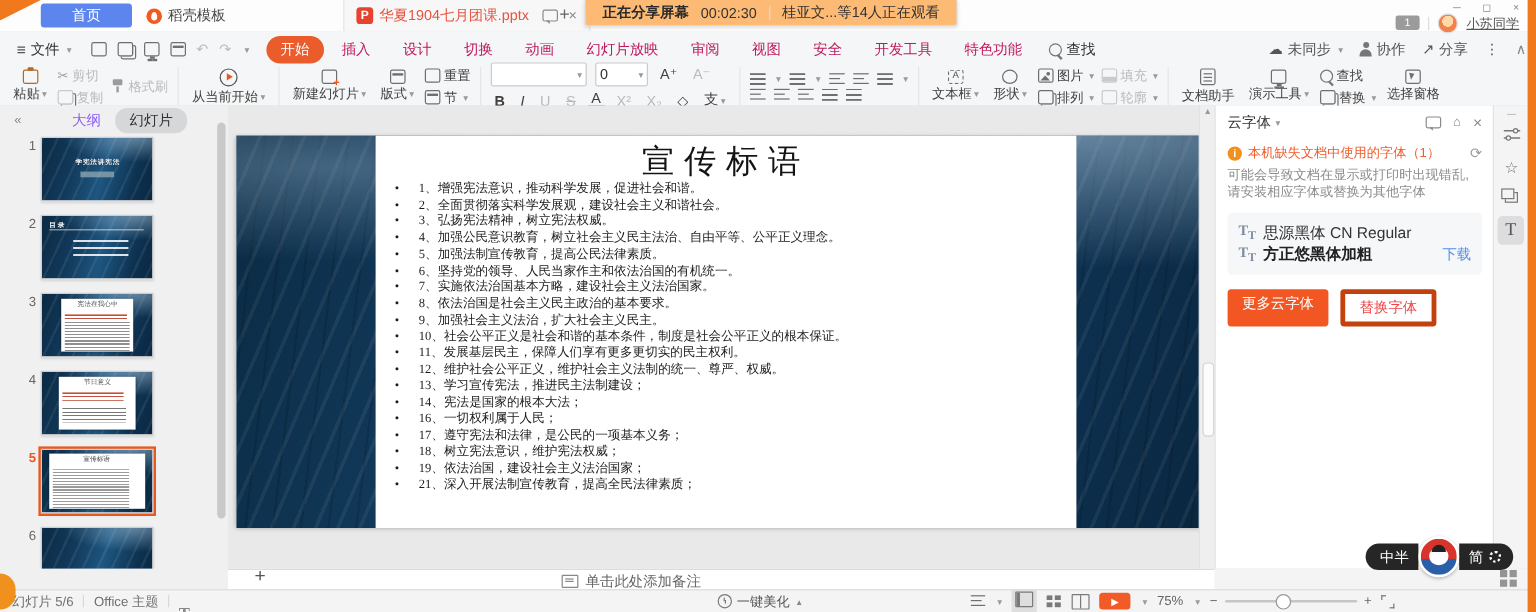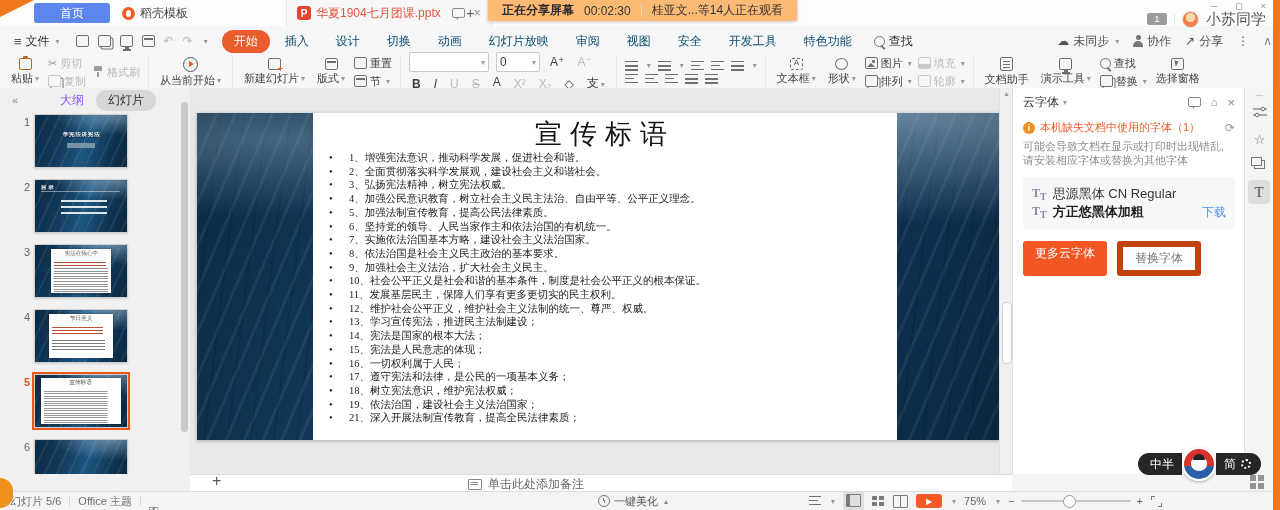--- a/index.html
+++ b/index.html
@@ -30,30 +30,30 @@
   .share-banner{position:absolute;left:487px;top:0;height:21px;background:#fdba74;border:1px solid #ddd;border-top:none;border-radius:0 0 3px 3px;display:flex;align-items:center;gap:10px;padding:0 14px;box-shadow:0 1px 3px rgba(0,0,0,.12);z-index:6;}
   .share-banner .st{font-weight:bold;color:#2b2b2b;}
   .share-banner .tm{color:#333;}
   .share-banner .dv{width:1px;height:12px;background:#ddd;}
   .share-banner .vw{color:#333;}
   .win-controls{position:absolute;right:14px;top:0;height:12px;display:flex;gap:18px;color:#8b8b8b;font-size:9px;align-items:center;z-index:7;}
   .user-cluster{position:absolute;right:14px;top:12px;height:14px;display:flex;align-items:center;gap:7px;z-index:6;}
   .badge1{min-width:16px;height:12px;background:#9b9b9b;color:#fff;font-size:9px;border-radius:2px;display:flex;align-items:center;justify-content:center;padding:0 2px;}
   .u-dv{width:1px;height:11px;background:#ddd;}
   .u-avatar{width:15px;height:15px;border-radius:50%;background:radial-gradient(circle at 50% 38%,#ffd9a8 0 38%,#f2814b 40%);border:1px solid #e0e0e0;}
-  .u-name{color:#555;font-size:15px;}
+  .u-name{color:#555;font-size:11px;text-decoration:underline;}
 
   
   .menubar{position:absolute;left:0;top:26px;right:8px;height:30px;display:flex;align-items:center;padding-left:8px;background:#f5f6f7;}
   .file-btn{display:flex;align-items:center;gap:4px;color:#333;padding:0 6px;}
   .hamb{font-size:13px;color:#555;}
   .qbar{display:flex;align-items:center;gap:9px;margin:0 10px;color:#666;}
   .qbar .q{font-size:12px;}
   .mtabs{display:flex;align-items:flex-end;gap:3px;list-style:none;margin:0 0 0 4px;padding:0;}
-  .mtabs li{padding:3px 12px;border-radius:12px;color:#0c4a6e;font-size:12px;white-space:nowrap;}
+  .mtabs li{padding:3px 12px;border-radius:12px;color:#be185d;font-size:12px;white-space:nowrap;}
   .mtabs li.k-active{background:#eb5c2c;color:#fff;}
   .m-search{display:flex;align-items:center;gap:4px;margin-left:10px;color:#333;}
   .m-right{margin-left:auto;display:flex;align-items:center;gap:14px;color:#555;}
   .ico-search{width:9px;height:9px;border:1.4px solid #777;border-radius:50%;position:relative;display:inline-block;}
   .ico-search::after{content:"";position:absolute;left:7px;top:8px;width:5px;height:1.6px;background:#777;transform:rotate(45deg);transform-origin:0 0;}
   .ico-user2{width:10px;height:6px;border-radius:5px 5px 0 0;background:#777;position:relative;display:inline-block;margin-top:6px;}
   .ico-user2::before{content:"";position:absolute;left:2.5px;top:-6px;width:5px;height:5px;border-radius:50%;background:#777;}
 
   
   .toolbar{position:absolute;left:0;top:56px;right:8px;height:32px;background:#f5f6f7;border-bottom:1px solid #dcdddd;display:flex;align-items:stretch;}
@@ -169,21 +169,21 @@
   .fp-warn .refresh{margin-left:auto;color:#9a9a9a;font-size:12px;}
   .fp-desc{padding:2px 10px;color:#8c8c8c;font-size:11px;line-height:14px;}
   .fp-card{margin:8px 10px 0;background:#f6f7f9;border-radius:4px;padding:8px 9px;}
   .tt-ico{color:#7d8da0;font-size:12px;font-family:"Liberation Serif",serif;font-weight:bold;}
   .fp-missing{display:flex;align-items:center;gap:6px;color:#333;font-size:13px;}
   .fp-match{color:#9a9a9a;font-size:11px;margin:6px 0 4px;}
   .fp-similar{display:flex;align-items:center;gap:6px;color:#222;font-size:13px;font-weight:bold;}
   .fp-similar .dl{margin-left:auto;color:#538fea;font-size:12px;font-weight:normal;}
   .fp-btns{display:flex;gap:10px;margin:12px 10px 0;}
   .btn-orange{background:#f25622;color:#fff;border-radius:3px;padding:4px 12px;font-size:12px;}
-  .btn-plain{background:#fff;color:#737373;border:6px solid #c2410c;border-radius:3px;padding:3px 12px;font-size:12px;}
+  .btn-plain{background:#fff;color:#ef4444;border:4px solid #c2410c;border-radius:3px;padding:3px 12px;font-size:12px;}
 
   
   .icon-strip{position:absolute;left:1244px;top:88px;width:29px;bottom:0;background:#f4f4f5;border-left:1px solid #e2e2e3;}
   .is-it{position:absolute;left:0;width:100%;text-align:center;color:#777;}
   .is-handle{top:2px;color:#b5b5b5;font-size:10px;}
   .is-sliders{top:18px;}
   .is-sliders svg{display:block;margin:0 auto;}
   .is-star{top:44px;font-size:13px;}
   .is-shapes{top:70px;}
   .shp{width:9px;height:7px;border:1px solid #777;display:inline-block;position:relative;background:#f4f4f5;}
@@ -608,21 +608,20 @@
             <li>10、社会公平正义是社会和谐的基本条件，制度是社会公平正义的根本保证。</li>
 
             <li>11、发展基层民主，保障人们享有更多更切实的民主权利。</li>
 
             <li>12、维护社会公平正义，维护社会主义法制的统一、尊严、权威。</li>
 
             <li>13、学习宣传宪法，推进民主法制建设；</li>
 
             <li>14、宪法是国家的根本大法；</li>
 
-            <li>15、宪法是人民意志的体现；</li>
 
             <li>16、一切权利属于人民；</li>
 
             <li>17、遵守宪法和法律，是公民的一项基本义务；</li>
 
             <li>18、树立宪法意识，维护宪法权威；</li>
 
             <li>19、依法治国，建设社会主义法治国家；</li>
 
 

